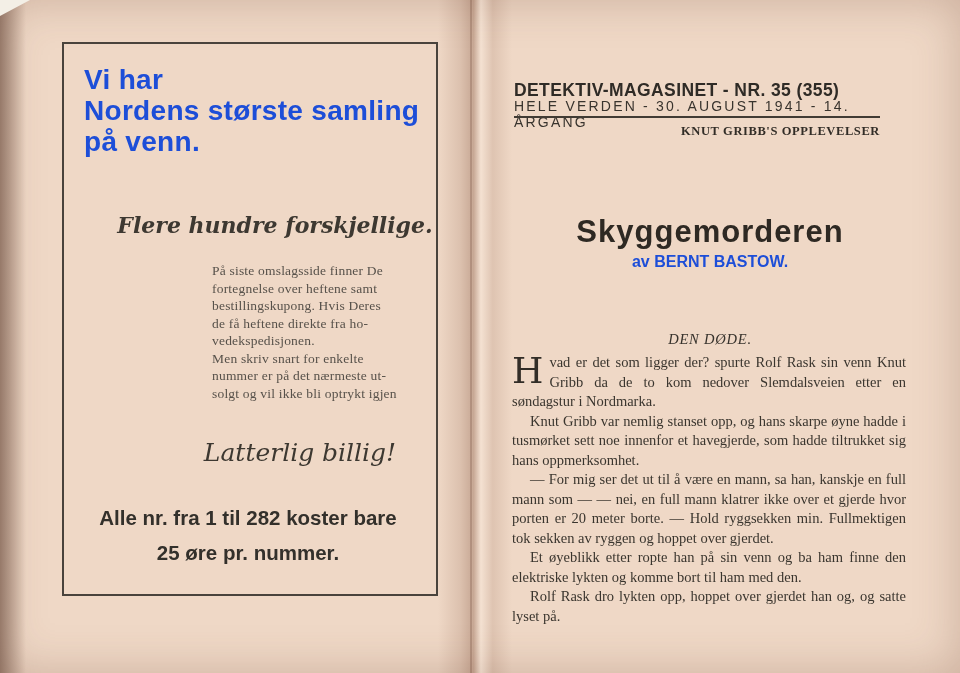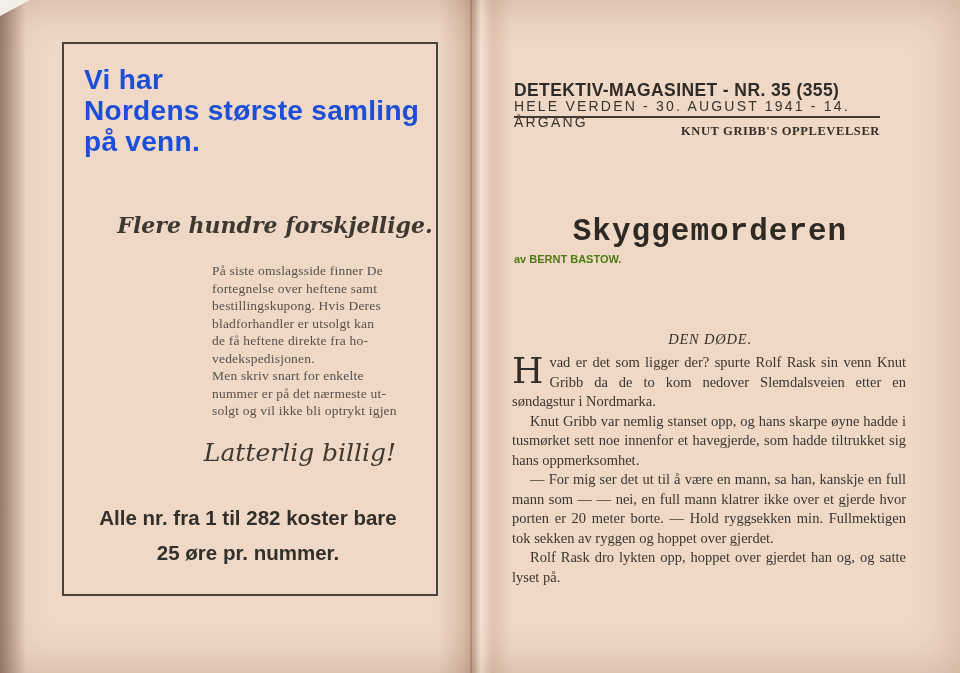--- a/index.html
+++ b/index.html
@@ -44,25 +44,25 @@
   .masthead{position:absolute;left:44px;top:64px;width:392px;
     font-family:"Liberation Sans", sans-serif;font-weight:bold;
     font-size:17.5px;color:#2f2b26;letter-spacing:.4px;margin-top:16px;}
   .issue-line{position:absolute;left:44px;top:98px;width:370px;
     font-family:Liberation Sans, sans-serif;
     font-size:14px;color:#39342e;letter-spacing:2.2px;}
   .mast-rule{position:absolute;left:44px;top:116px;width:366px;height:2px;background:#413b34;}
   .series-header{position:absolute;left:44px;top:124px;width:366px;text-align:right;
     font-weight:bold;font-size:12.5px;letter-spacing:.6px;color:#322d27;}
   .story-title{position:absolute;left:44px;top:214px;width:392px;text-align:center;
-    font-family:Liberation Mono, monospace;font-weight:bold;
+    font-family:Liberation Sans, sans-serif;font-weight:bold;
     font-size:31px;letter-spacing:1px;color:#2e2923;}
-  .byline{position:absolute;left:44px;top:253px;width:392px;
+  .byline{position:absolute;left:44px;top:253px;width:392px;text-align:center;
     font-family:"Liberation Sans", sans-serif;font-weight:bold;
-    font-size:11px;color:#4d7c0f;}
+    font-size:16px;color:#1d4ed8;}
   .chapter{position:absolute;left:44px;top:306px;width:392px;text-align:center;
     font-size:14px;letter-spacing:1px;color:#37322c;}
   .chapter-sub{position:absolute;left:44px;top:331px;width:392px;text-align:center;
     font-style:italic;font-size:14.5px;letter-spacing:.8px;color:#37322c;}
   .story-body{position:absolute;left:42px;top:353px;width:394px;
     font-size:14.5px;line-height:19.5px;text-align:justify;color:#3a352e;}
   .story-body p{margin:0;}
   .story-body p.indent{text-indent:18px;}
   .dropcap{float:left;font-family:"DejaVu Serif", serif;
     font-size:36px;line-height:31px;padding:2px 6px 0 0;color:#322d27;}
@@ -80,21 +80,20 @@
       <div>Nordens største samling</div>
       <div>på venn.</div>
     </div>
 
     <div class="ad-subhead">Flere hundre forskjellige.</div>
 
     <div class="ad-notice">
       <div>På siste omslagsside finner De</div>
       <div>fortegnelse over heftene samt</div>
       <div>bestillingskupong. Hvis Deres</div>
-      <div>bladforhandler er utsolgt kan</div>
       <div>de få heftene direkte fra ho-</div>
       <div>vedekspedisjonen.</div>
       <div>Men skriv snart for enkelte</div>
       <div>nummer er på det nærmeste ut-</div>
       <div>solgt og vil ikke bli optrykt igjen</div>
     </div>
 
     <div class="ad-slogan">Latterlig billig!</div>
 
     <div class="ad-price">
@@ -113,20 +112,21 @@
     <div class="byline">av BERNT BASTOW.</div>
 
     <div class="chapter-sub">DEN DØDE.</div>
 
     <div class="story-body">
       <p>
         <span class="dropcap">H</span><span>vad er det som ligger der? spurte Rolf Rask sin venn Knut Gribb da de to kom nedover Slemdalsveien etter en søndagstur i Nordmarka.</span>
       </p>
       <p class="indent">Knut Gribb var nemlig stanset opp, og hans skarpe øyne hadde i tusmørket sett noe innenfor et havegjerde, som hadde tiltrukket sig hans oppmerksomhet.</p>
       <p class="indent">— For mig ser det ut til å være en mann, sa han, kanskje en full mann som — — nei, en full mann klatrer ikke over et gjerde hvor porten er 20 meter borte. — Hold ryggsekken min. Fullmektigen tok sekken av ryggen og hoppet over gjerdet.</p>
+      <p class="indent">Et øyeblikk etter ropte han på sin venn og ba ham finne den elektriske lykten og komme bort til ham med den.</p>
       <p class="indent">Rolf Rask dro lykten opp, hoppet over gjerdet han og, og satte lyset på.</p>
     </div>
   </div>
 
   <div class="gutter"></div>
   <div class="crease"></div>
   <div class="edge-left"></div>
   <div class="corner-wedge"></div>
 </div>
 

